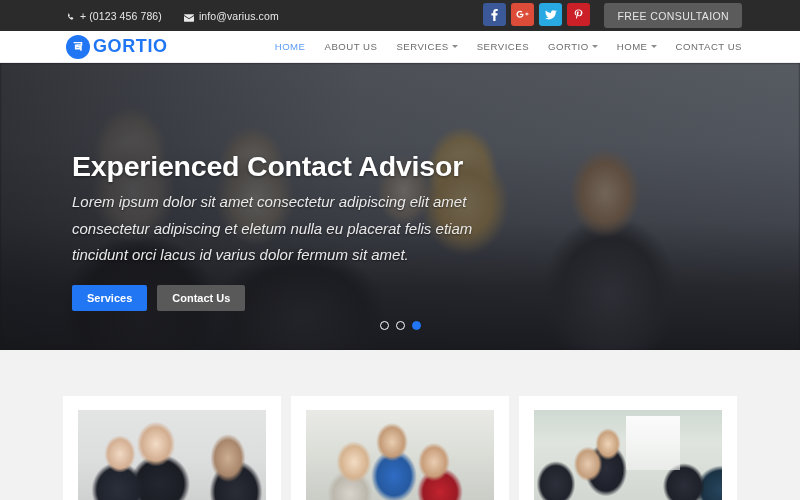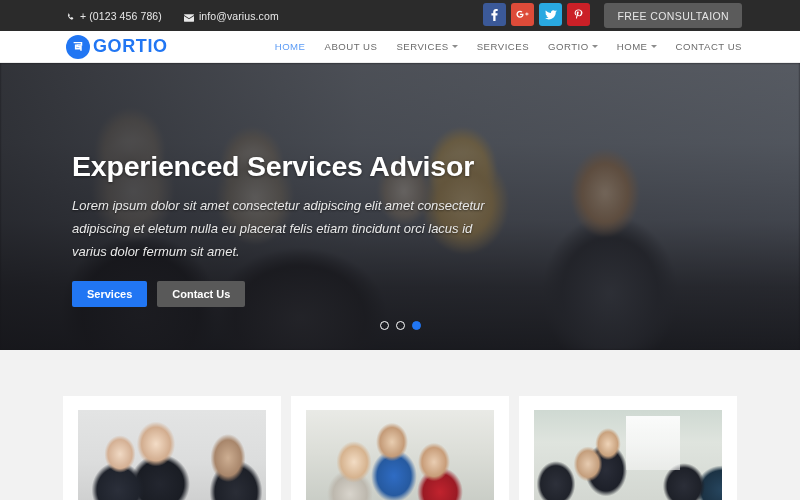--- a/index.html
+++ b/index.html
@@ -159,23 +159,23 @@
   }
   .hero-title {
     color: #ffffff;
     font-size: 28.5px;
     font-weight: bold;
     letter-spacing: -.2px;
     text-shadow: 0 1px 3px rgba(0,0,0,.45);
     line-height: 1.1;
   }
   .hero-text {
-    margin-top: 13px;
+    margin-top: 7px;
     color: #e9e9e9;
-    font-size: 13px;
+    font-size: 15px;
     font-style: italic;
     line-height: 1.75;
     width: 435px;
     text-shadow: 0 1px 2px rgba(0,0,0,.5);
   }
   .hero-buttons {
     margin-top: 17px;
     display: flex;
     gap: 10px;
   }
@@ -351,21 +351,21 @@
       <span>CONTACT US</span>
     </a>
   </nav>
 </div>
 
 <div class="hero">
   <div class="hero-photo"></div>
   <div class="hero-overlay"></div>
 
   <div class="hero-content">
-    <h1 class="hero-title">Experienced Services Advisor</h1>
+    <h1 class="hero-title">Experienced Contact Advisor</h1>
     <p class="hero-text">Lorem ipsum dolor sit amet consectetur adipiscing elit amet consectetur adipiscing et eletum nulla eu placerat felis etiam tincidunt orci lacus id varius dolor fermum sit amet.</p>
     <div class="hero-buttons">
       <button class="btn btn-primary">Services</button>
       <button class="btn btn-secondary">Contact Us</button>
     </div>
   </div>
 
   <div class="carousel-dots">
     <span class="dot"></span>
     <span class="dot"></span>

